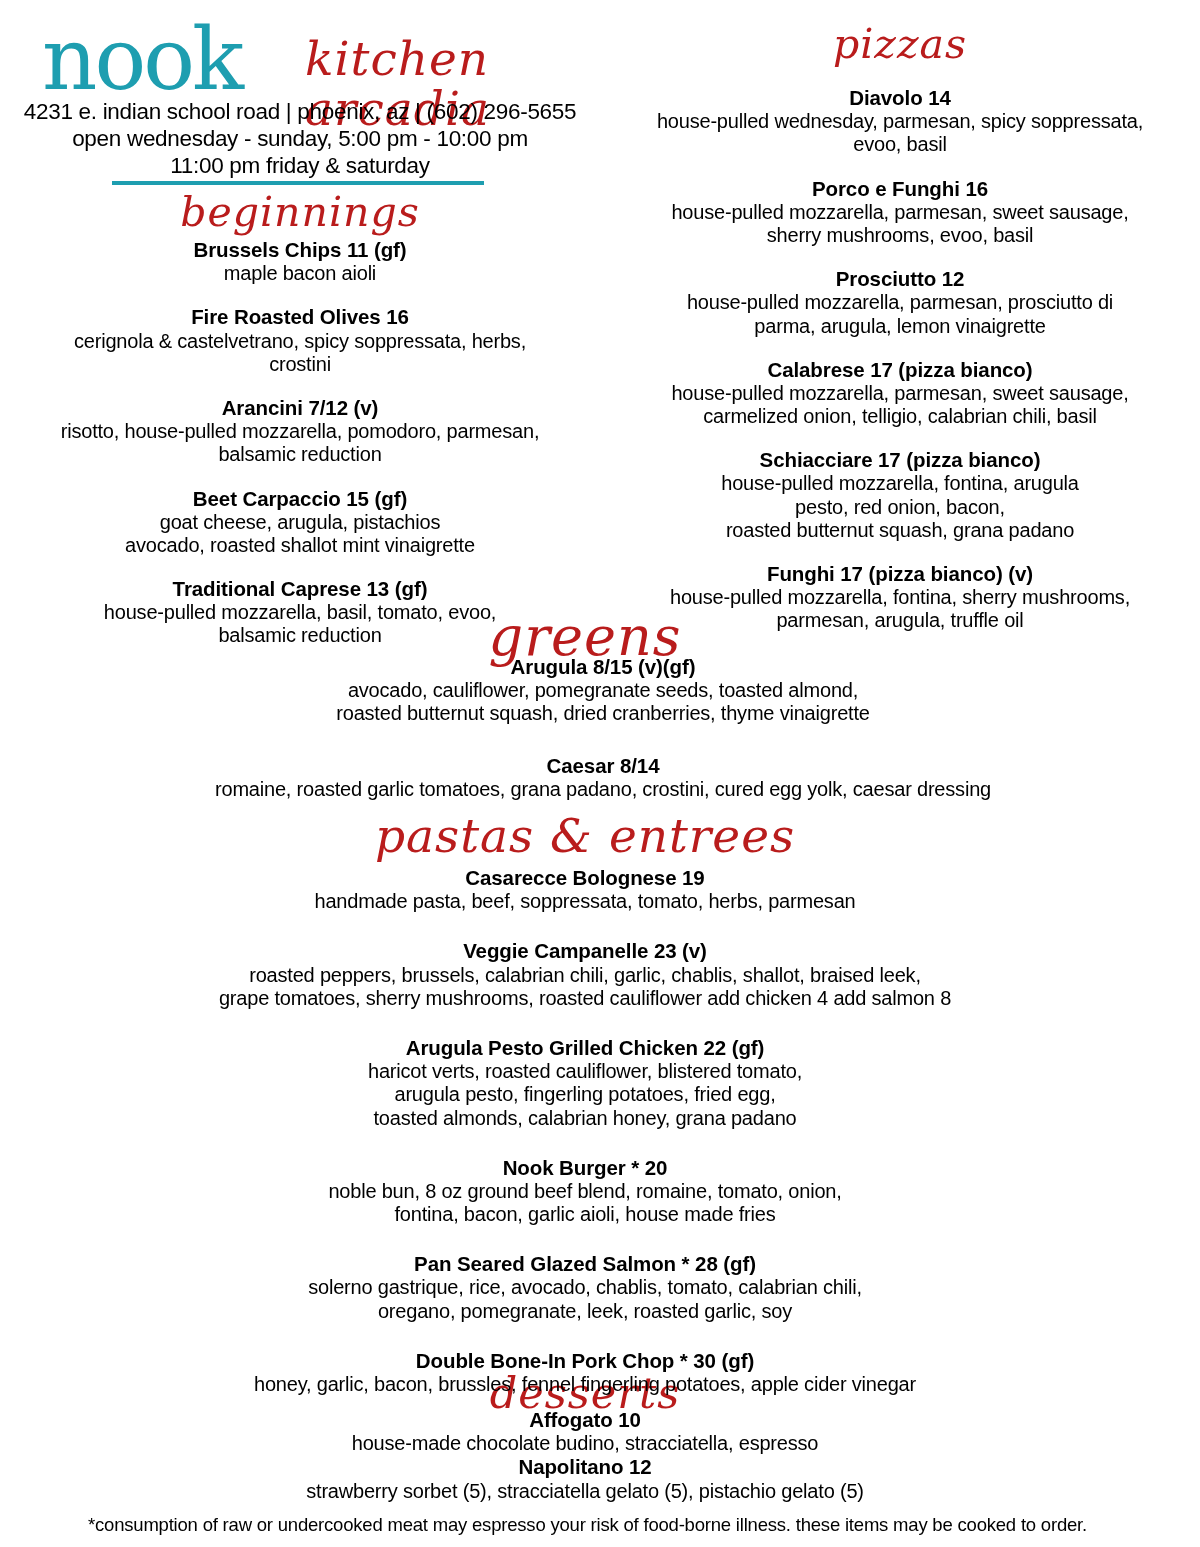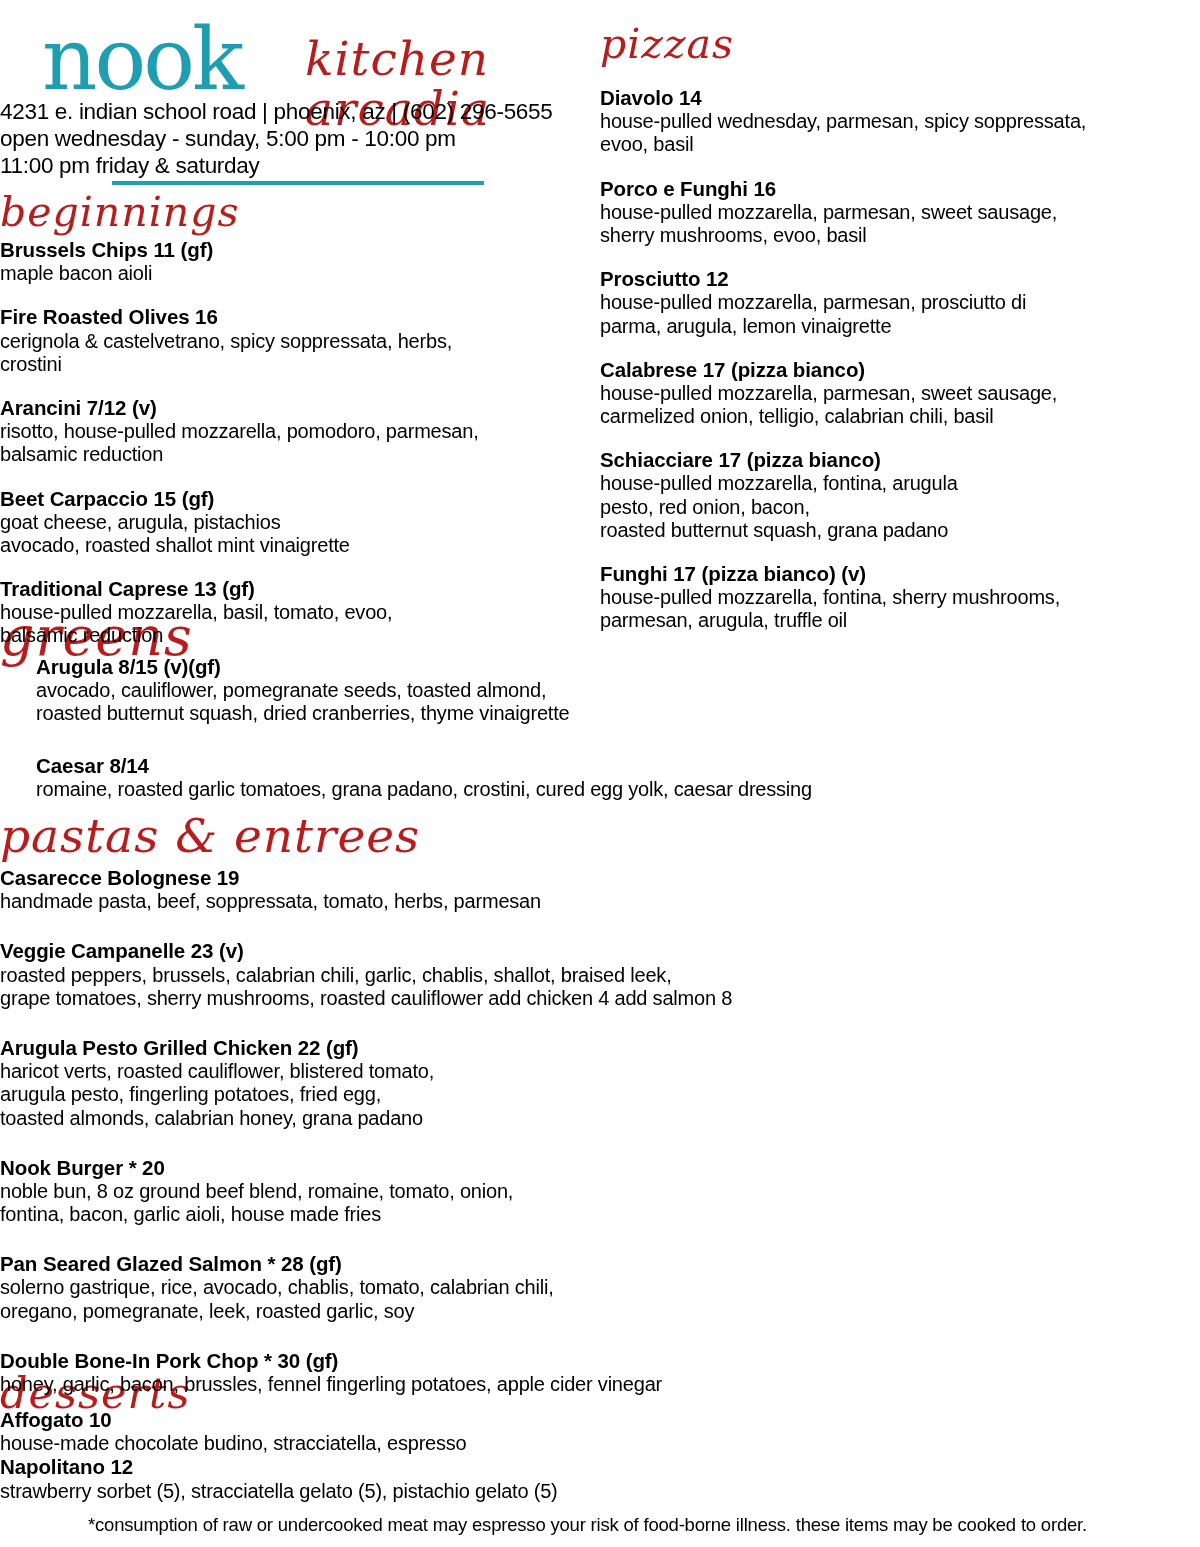--- a/index.html
+++ b/index.html
@@ -6,21 +6,21 @@
   html, body { background:#ffffff; }
   body {
     width:1200px; height:1547px;
     font-family:"Liberation Sans", sans-serif;
     color:#000000;
     position:relative;
     overflow:hidden;
   }
 
   
-  .center { text-align:left; }
+  .center { text-align:center; }
   .script {
     font-family:"DejaVu Serif", serif;
     font-style:italic;
     font-weight:400;
     letter-spacing:1px;
     line-height:1;
     color:#b91c1c;
     -webkit-font-smoothing:antialiased;
   }
   .item-name {

